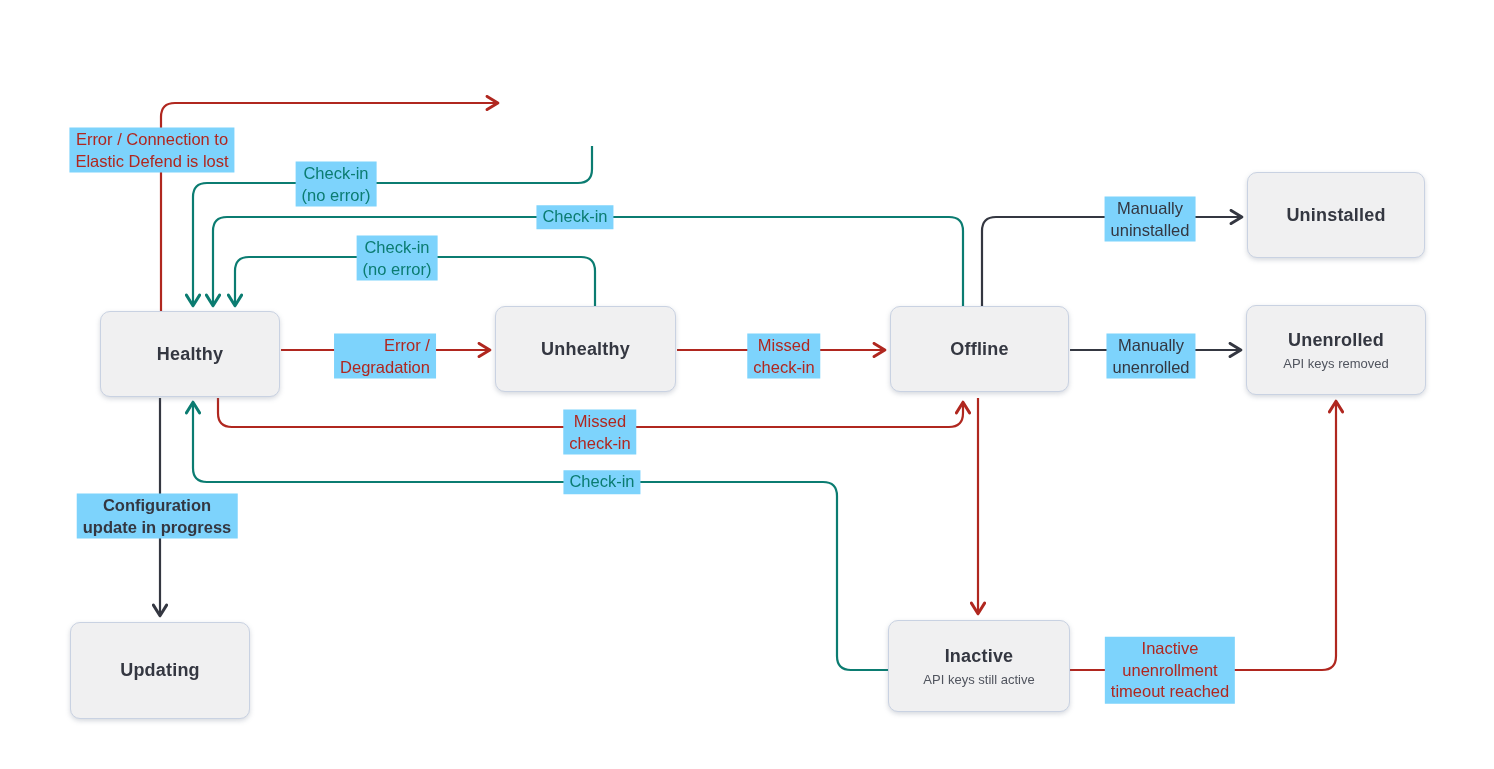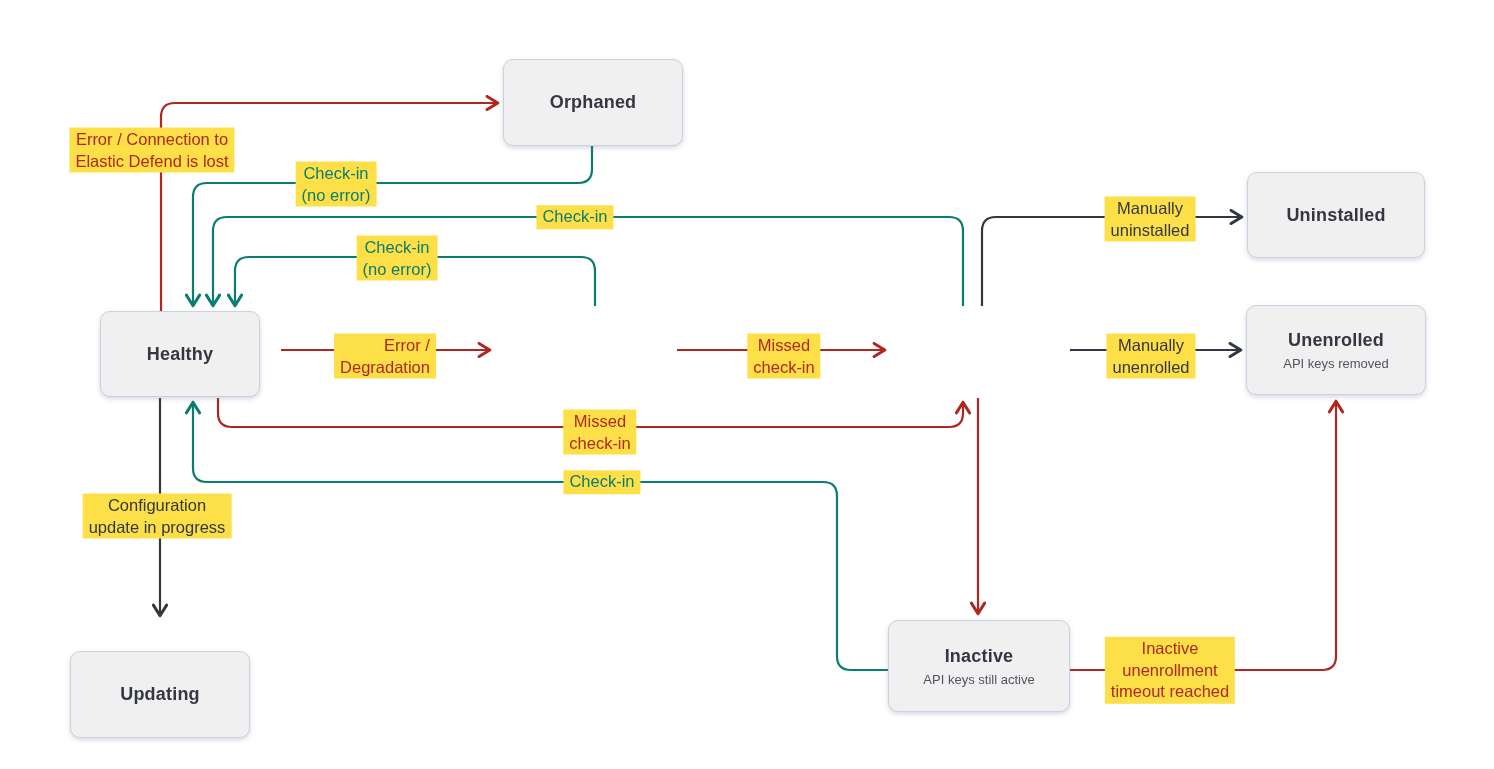--- a/index.html
+++ b/index.html
@@ -40,21 +40,21 @@
     letter-spacing: 0.2px;
   }
   .node .node-subtitle {
     font-size: 13px;
     font-weight: 400;
     color: #50545e;
   }
   .edge-label {
     position: absolute;
     transform: translate(-50%, -50%);
-    background: #fde047;
+    background: #7dd3fc;
     padding: 1px 6px;
     text-align: center;
     font-size: 16.5px;
     line-height: 21.5px;
     white-space: pre-line;
   }
 </style>
 </head>
 <body>
 
@@ -78,55 +78,58 @@
       <path d="M 281 350 L 489 350" fill="none" stroke="#b0271f" stroke-width="2.2" marker-end="url(#arrow-red)"></path>
       <path d="M 677 350 L 884 350" fill="none" stroke="#b0271f" stroke-width="2.2" marker-end="url(#arrow-red)"></path>
       <path d="M 218 398 L 218 413 Q 218 427 232 427 L 949 427 Q 963 427 963 413 L 963 403" fill="none" stroke="#b0271f" stroke-width="2.2" marker-end="url(#arrow-red)"></path>
       <path d="M 888 670 L 851 670 Q 837 670 837 656 L 837 496 Q 837 482 823 482 L 207 482 Q 193 482 193 468 L 193 403" fill="none" stroke="#0b7c71" stroke-width="2.2" marker-end="url(#arrow-teal)"></path>
       <path d="M 160 398 L 160 615" fill="none" stroke="#343741" stroke-width="2.2" marker-end="url(#arrow-dark)"></path>
       <path d="M 982 306 L 982 231 Q 982 217 996 217 L 1241 217" fill="none" stroke="#343741" stroke-width="2.2" marker-end="url(#arrow-dark)"></path>
       <path d="M 1070 350 L 1240 350" fill="none" stroke="#343741" stroke-width="2.2" marker-end="url(#arrow-dark)"></path>
       <path d="M 978 398 L 978 613" fill="none" stroke="#b0271f" stroke-width="2.2" marker-end="url(#arrow-red)"></path>
       <path d="M 1070 670 L 1322 670 Q 1336 670 1336 656 L 1336 402" fill="none" stroke="#b0271f" stroke-width="2.2" marker-end="url(#arrow-red)"></path>
     </svg>
-<div class="node" style="left: 503px; top: 59px; width: 180px; height: 87px;">
-      <div class="node-title">Orphaned</div>
+    <div class="node" style="left: 100px; top: 311px; width: 180px; height: 86px;">
+      <div class="node-title">Healthy</div>
     </div>
-    <div class="node" style="left: 100px; top: 311px; width: 160px; height: 86px;">
-      <div class="node-title">Healthy</div>
+    <div class="node" style="left: 495px; top: 306px; width: 181px; height: 86px;">
+      <div class="node-title">Unhealthy</div>
+    </div>
+    <div class="node" style="left: 890px; top: 306px; width: 179px; height: 86px;">
+      <div class="node-title">Offline</div>
     </div>
     <div class="node" style="left: 1247px; top: 172px; width: 178px; height: 86px;">
       <div class="node-title">Uninstalled</div>
     </div>
     <div class="node" style="left: 1246px; top: 305px; width: 180px; height: 90px;">
       <div class="node-title">Unenrolled</div>
       <div class="node-subtitle">API keys removed</div>
     </div>
-    <div class="node" style="left: 70px; top: 622px; width: 180px; height: 87px; margin-top: 29px;">
+    <div class="node" style="left: 70px; top: 622px; width: 180px; height: 97px;">
       <div class="node-title">Updating</div>
     </div>
     <div class="node" style="left: 888px; top: 620px; width: 182px; height: 92px;">
       <div class="node-title">Inactive</div>
       <div class="node-subtitle">API keys still active</div>
     </div>
     <div class="edge-label" style="left: 152px; top: 150px; color: rgb(176, 39, 31);">Error / Connection to
 Elastic Defend is lost</div>
     <div class="edge-label" style="left: 336px; top: 184px; color: rgb(11, 124, 113);">Check-in
 (no error)</div>
     <div class="edge-label" style="left: 575px; top: 217px; color: rgb(11, 124, 113);">Check-in</div>
     <div class="edge-label" style="left: 397px; top: 258px; color: rgb(11, 124, 113);">Check-in
 (no error)</div>
     <div class="edge-label" style="left: 385px; top: 356px; color: rgb(176, 39, 31); text-align: right;">Error /
 Degradation</div>
     <div class="edge-label" style="left: 784px; top: 356px; color: rgb(176, 39, 31);">Missed
 check-in</div>
     <div class="edge-label" style="left: 600px; top: 432px; color: rgb(176, 39, 31);">Missed
 check-in</div>
     <div class="edge-label" style="left: 602px; top: 482px; color: rgb(11, 124, 113);">Check-in</div>
-    <div class="edge-label" style="left: 157px; top: 516px; color: rgb(52, 55, 65);">Configuration
+    <div class="edge-label" style="left: 157px; top: 516px; color: rgb(52, 55, 65); font-weight: bold;">Configuration
 update in progress</div>
     <div class="edge-label" style="left: 1150px; top: 219px; color: rgb(52, 55, 65);">Manually
 uninstalled</div>
     <div class="edge-label" style="left: 1151px; top: 356px; color: rgb(52, 55, 65);">Manually
 unenrolled</div>
     <div class="edge-label" style="left: 1170px; top: 670px; color: rgb(176, 39, 31);">Inactive
 unenrollment
 timeout reached</div>
   </div>
 

